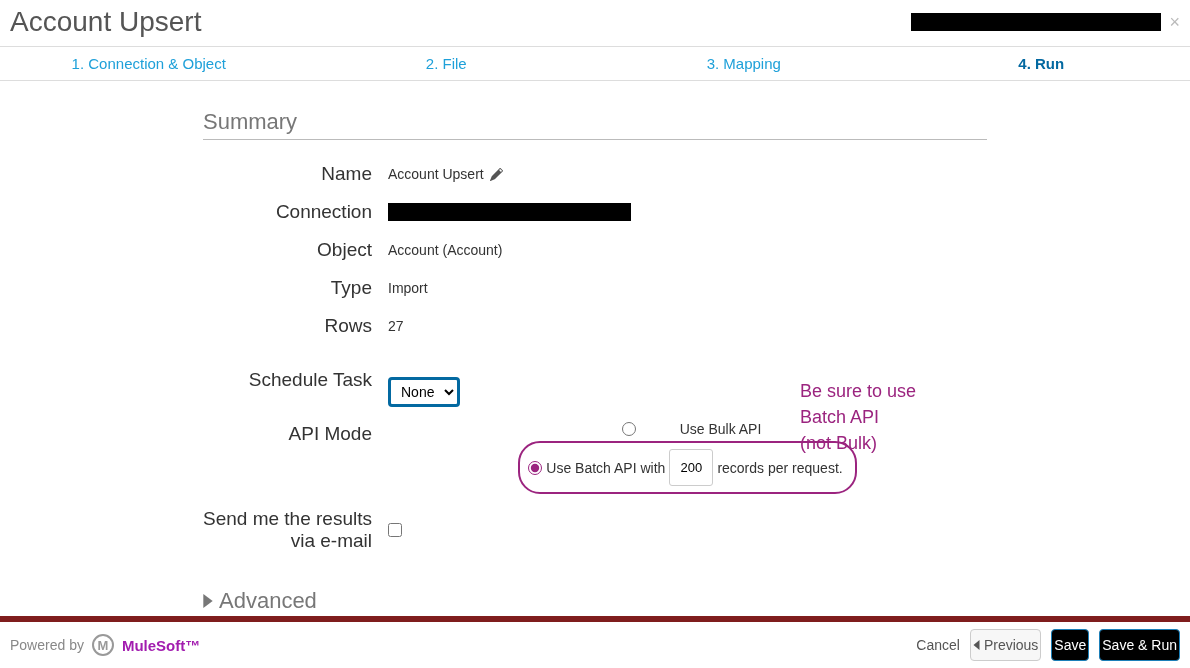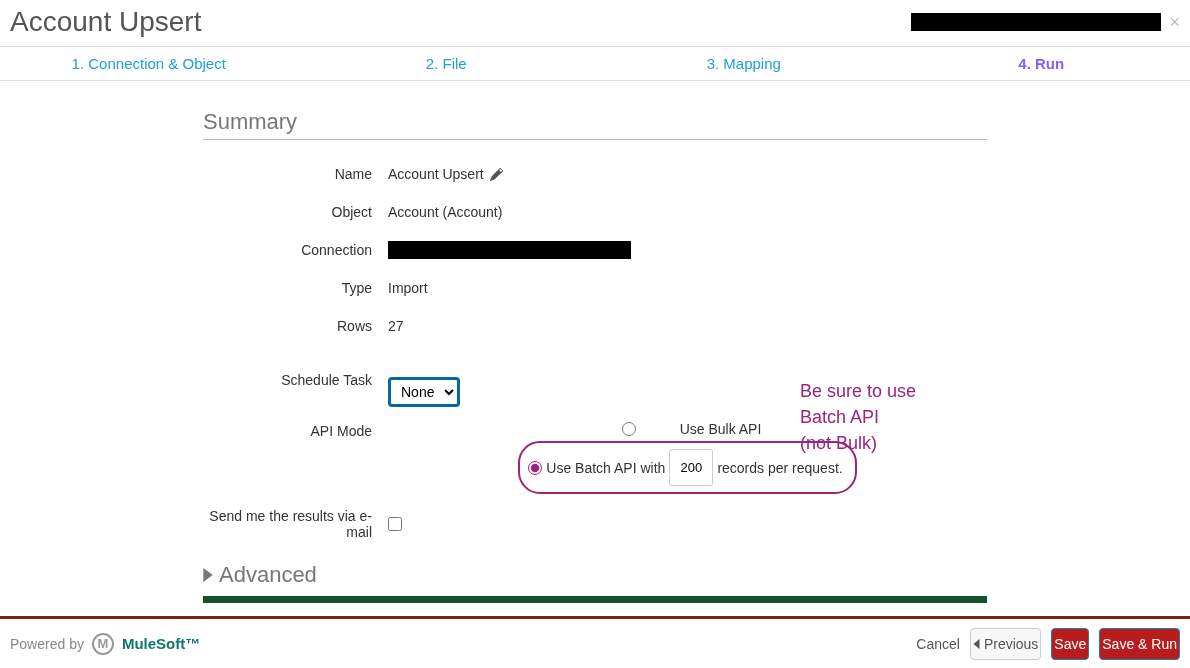--- a/index.html
+++ b/index.html
@@ -4,46 +4,46 @@
 <style>
   * { box-sizing: border-box; margin: 0; padding: 0; }
   html, body { width: 1190px; height: 668px; font-family: "Helvetica Neue", Helvetica, Arial, sans-serif; color: #333; background: #fff; position: relative; overflow: hidden; }
   .header { display: flex; align-items: center; justify-content: space-between; padding: 6px 10px 8px 10px; border-bottom: 1px solid #ddd; }
   .page-title { font-size: 28px; font-weight: 300; color: #555; }
   .header-right { display: flex; align-items: center; gap: 8px; }
   .redact-header { width: 250px; height: 18px; background: #000; }
   .close-x { color: #bbb; font-size: 18px; cursor: pointer; }
   .steps { display: flex; border-bottom: 1px solid #ddd; }
   .step { flex: 1; text-align: center; padding: 8px 8px; font-size: 15px; color: #1ea0d9; cursor: pointer; }
-  .step.active { color: #8b5cf6; font-weight: 600; }
+  .step.active { color: #0369a1; font-weight: 600; }
   .content { width: 784px; margin: 28px auto 0 auto; position: relative; }
   .section-title { font-size: 22px; font-weight: 300; color: #777; border-bottom: 1px solid #bbb; padding-bottom: 4px; margin-bottom: 22px; }
   .row { display: flex; align-items: center; margin-bottom: 14px; min-height: 24px; }
-  .lbl { width: 185px; text-align: right; padding-right: 16px; font-size: 14px; color: #333; }
+  .lbl { width: 185px; text-align: right; padding-right: 16px; font-size: 19px; color: #333; }
   .val { flex: 1; font-size: 14px; color: #333; display: flex; align-items: center; gap: 6px; }
   .redact-conn { width: 243px; height: 18px; background: #000; display: inline-block; }
   .edit-icon { display:inline-flex; color:#555; }
   select { font-size: 14px; padding: 3px 6px; border: 3px solid #0369a1; border-radius: 4px; background: #fff; margin-top: 25px; }
   .api-group { display: flex; flex-direction: column; gap: 4px; position: relative; }
   .radio-line { display: flex; align-items: center; gap: 6px; font-size: 14px; }
   input[type=radio] { accent-color: #9b247f; width:14px; height:14px; }
   input[type=checkbox] { width:14px; height:14px; }
   .batch-wrap { display:flex; align-items:center; gap:4px; border: 2px solid #9b247f; border-radius: 22px; padding: 6px 12px 6px 8px; }
   .num-input { width: 44px; padding: 10px 4px; font-size: 13px; border: 1px solid #ccc; border-radius: 3px; text-align: center; }
   .annotation { position: absolute; left: 800px; top: 378px; color: #9b247f; font-size: 18px; line-height: 1.45; }
-  .adv-row { display: flex; align-items: center; gap: 6px; border-bottom: 7px solid #14532d; padding: 6px 0 8px 0; cursor: pointer; margin-top: 16px; }
+  .adv-row { display: flex; align-items: center; gap: 6px; border-bottom: 7px solid #14532d; padding: 6px 0 8px 0; cursor: pointer; margin-top: 30px; }
   .adv-title { font-size: 22px; font-weight: 300; color: #777; }
-  .footer { position: absolute; bottom: 0; left: 0; right: 0; height: 52px; border-top: 3px solid #7f1d1d; display: flex; align-items: center; justify-content: space-between; padding: 0 10px; background: #fff; }
+  .footer { position: absolute; bottom: 0; left: 0; right: 0; height: 52px; border-top: 6px solid #7f1d1d; display: flex; align-items: center; justify-content: space-between; padding: 0 10px; background: #fff; }
   .powered { display:flex; align-items:center; gap:8px; color:#888; font-size:14px; }
   .mule-logo { display:inline-flex; align-items:center; justify-content:center; width:22px; height:22px; border:2px solid #999; border-radius:50%; color:#999; font-weight:bold; font-size:13px; }
-  .mule-text { color:#0f766e; font-weight:600; font-size:15px; }
+  .mule-text { color:#a21caf; font-weight:600; font-size:15px; }
   .footer-actions { display:flex; align-items:center; gap:10px; }
   .link-btn { color:#555; font-size:14px; cursor:pointer; background:none; border:none; }
   .btn { padding: 7px 2px; border-radius: 4px; font-size: 14px; cursor: pointer; border:1px solid #ccc; background:#f7f7f7; color:#555; display:inline-flex; align-items:center; gap:4px; }
-  .btn.primary { background:#b91c1c; border-color:#1b7fb8; color:#fff; }
+  .btn.primary { background:#000000; border-color:#1b7fb8; color:#fff; }
 </style>
 </head>
 <body>
 
 <div class="header">
   <div class="page-title">Account Upsert</div>
   <div class="header-right">
     <div class="redact-header"></div>
     <div class="close-x">×</div>
   </div>
@@ -65,29 +65,29 @@
       <span>Account Upsert</span>
       <span class="edit-icon">
         <svg width="13" height="13" viewBox="0 0 16 16">
             <path fill="#555" d="M12.146.146a.5.5 0 0 1 .708 0l3 3a.5.5 0 0 1 0 .708l-10 10a.5.5 0 0 1-.168.11l-5 2a.5.5 0 0 1-.65-.65l2-5a.5.5 0 0 1 .11-.168l10-10zM11.207 2.5 13.5 4.793 14.793 3.5 12.5 1.207 11.207 2.5z"></path>
           </svg>
       </span>
     </div>
   </div>
 
   <div class="row">
-    <div class="lbl">Object</div>
-    <div class="val">Account (Account)</div>
-  </div>
-
-  <div class="row">
     <div class="lbl">Connection</div>
     <div class="val">
         <span class="redact-conn"></span>
       </div>
+  </div>
+
+  <div class="row">
+    <div class="lbl">Object</div>
+    <div class="val">Account (Account)</div>
   </div>
 
   <div class="row">
     <div class="lbl">Type</div>
     <div class="val">Import</div>
   </div>
 
   <div class="row">
     <div class="lbl">Rows</div>
     <div class="val">27</div>

